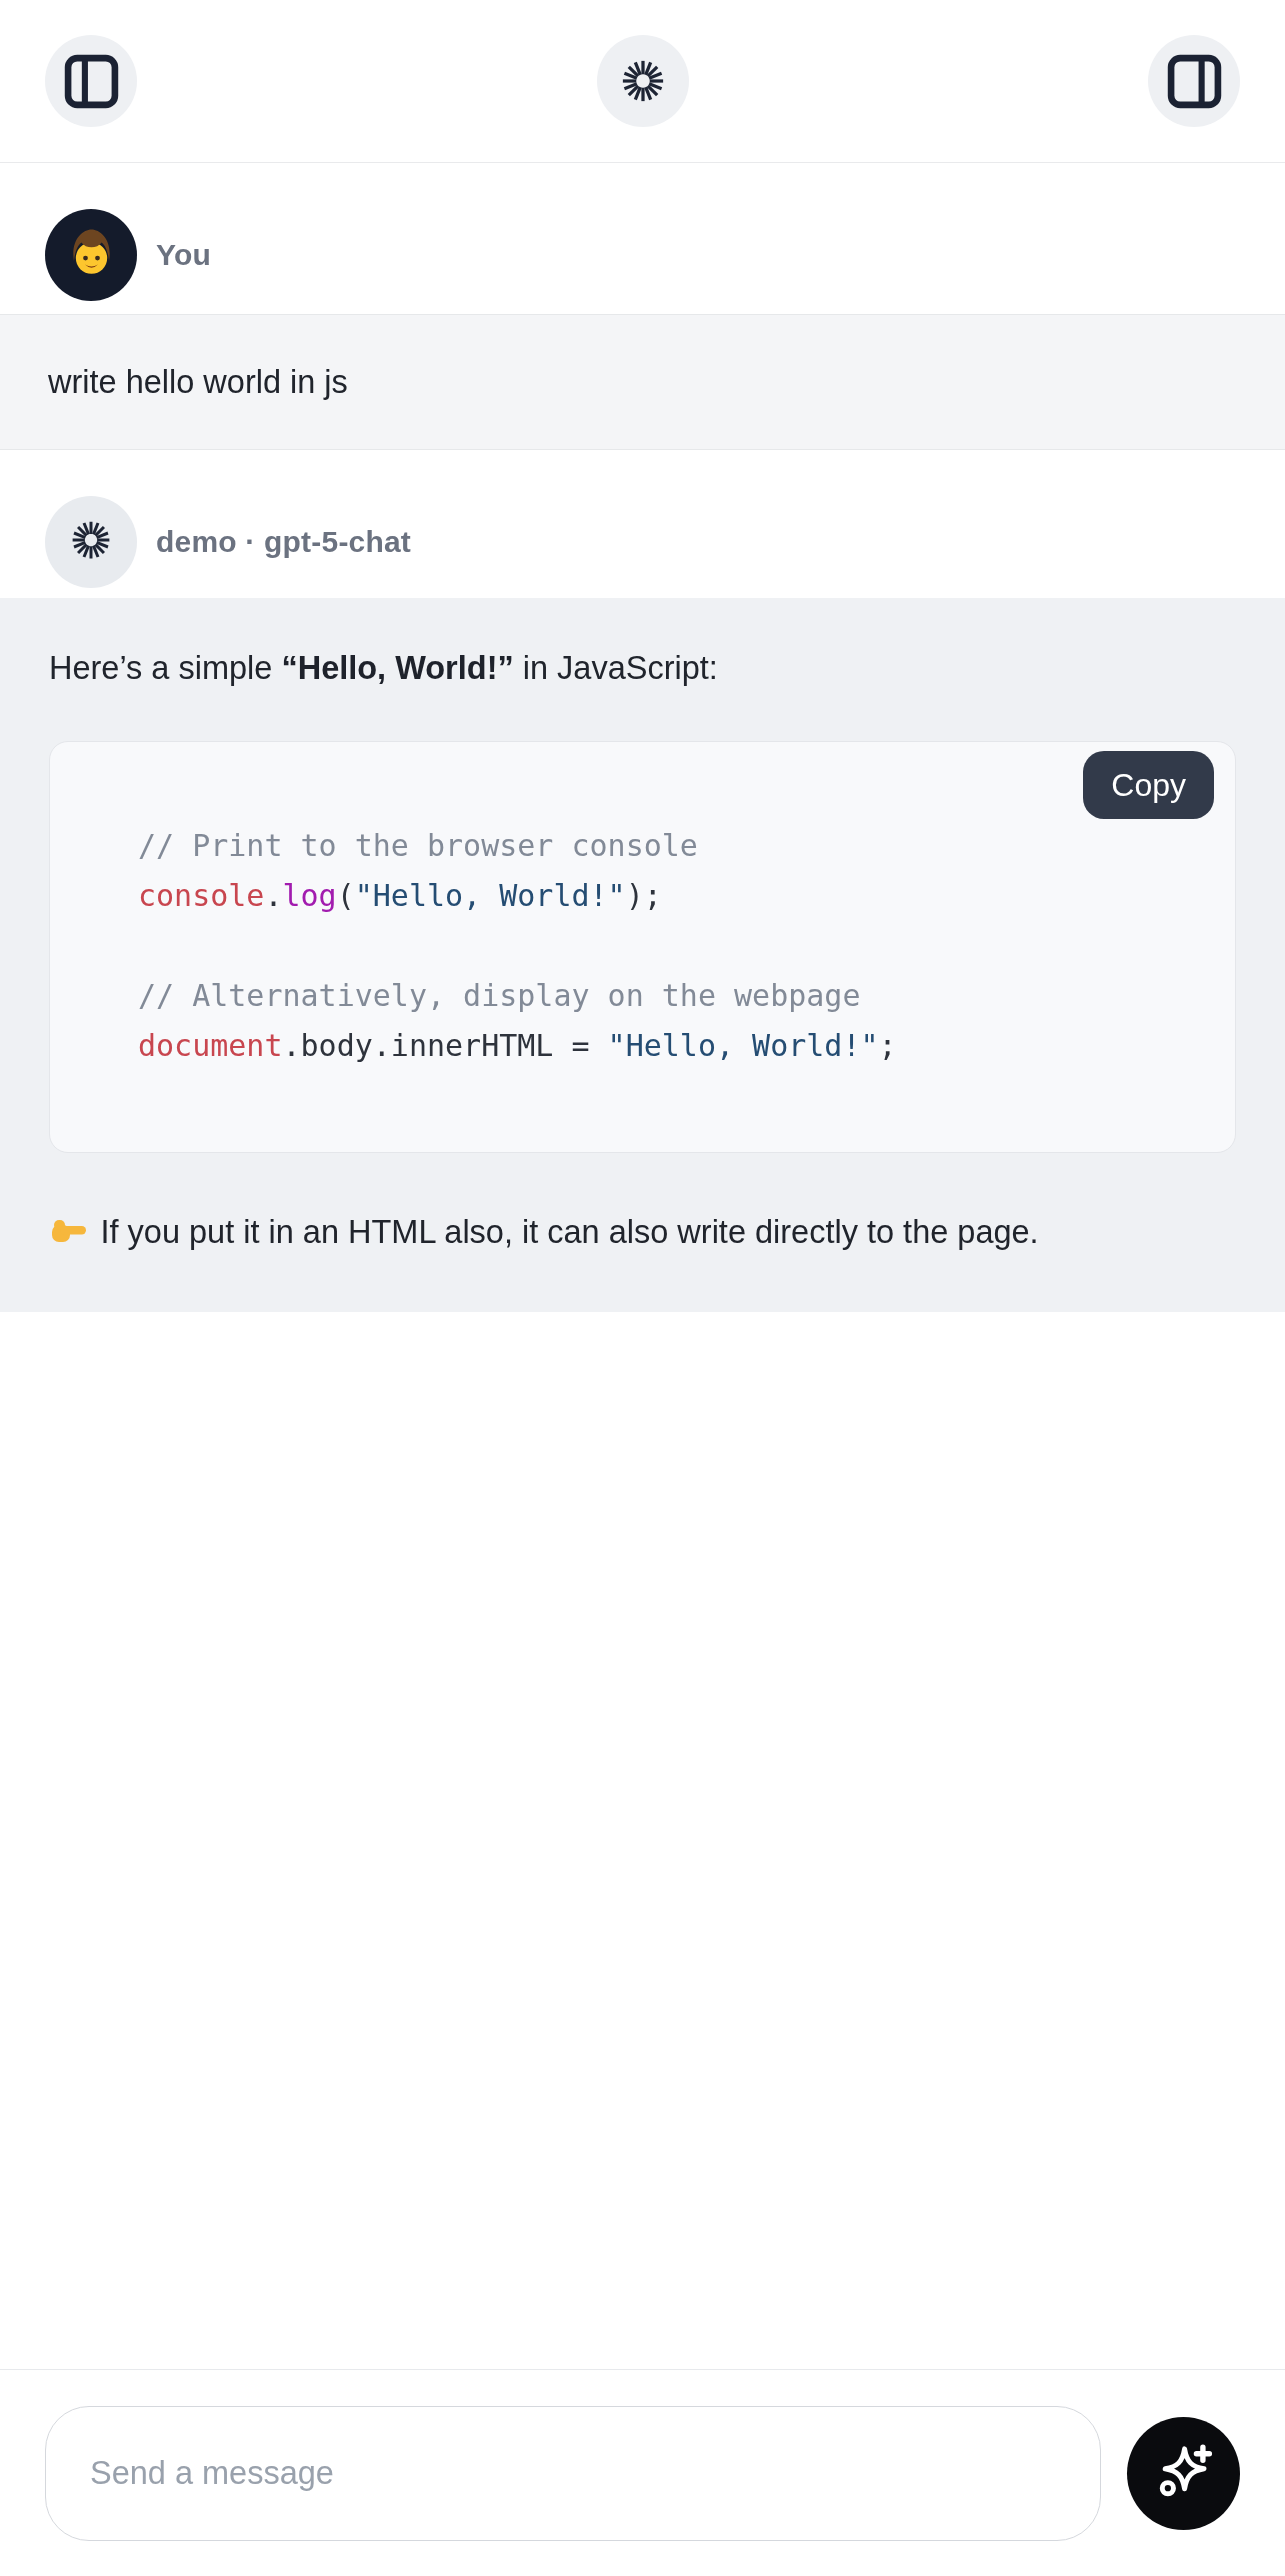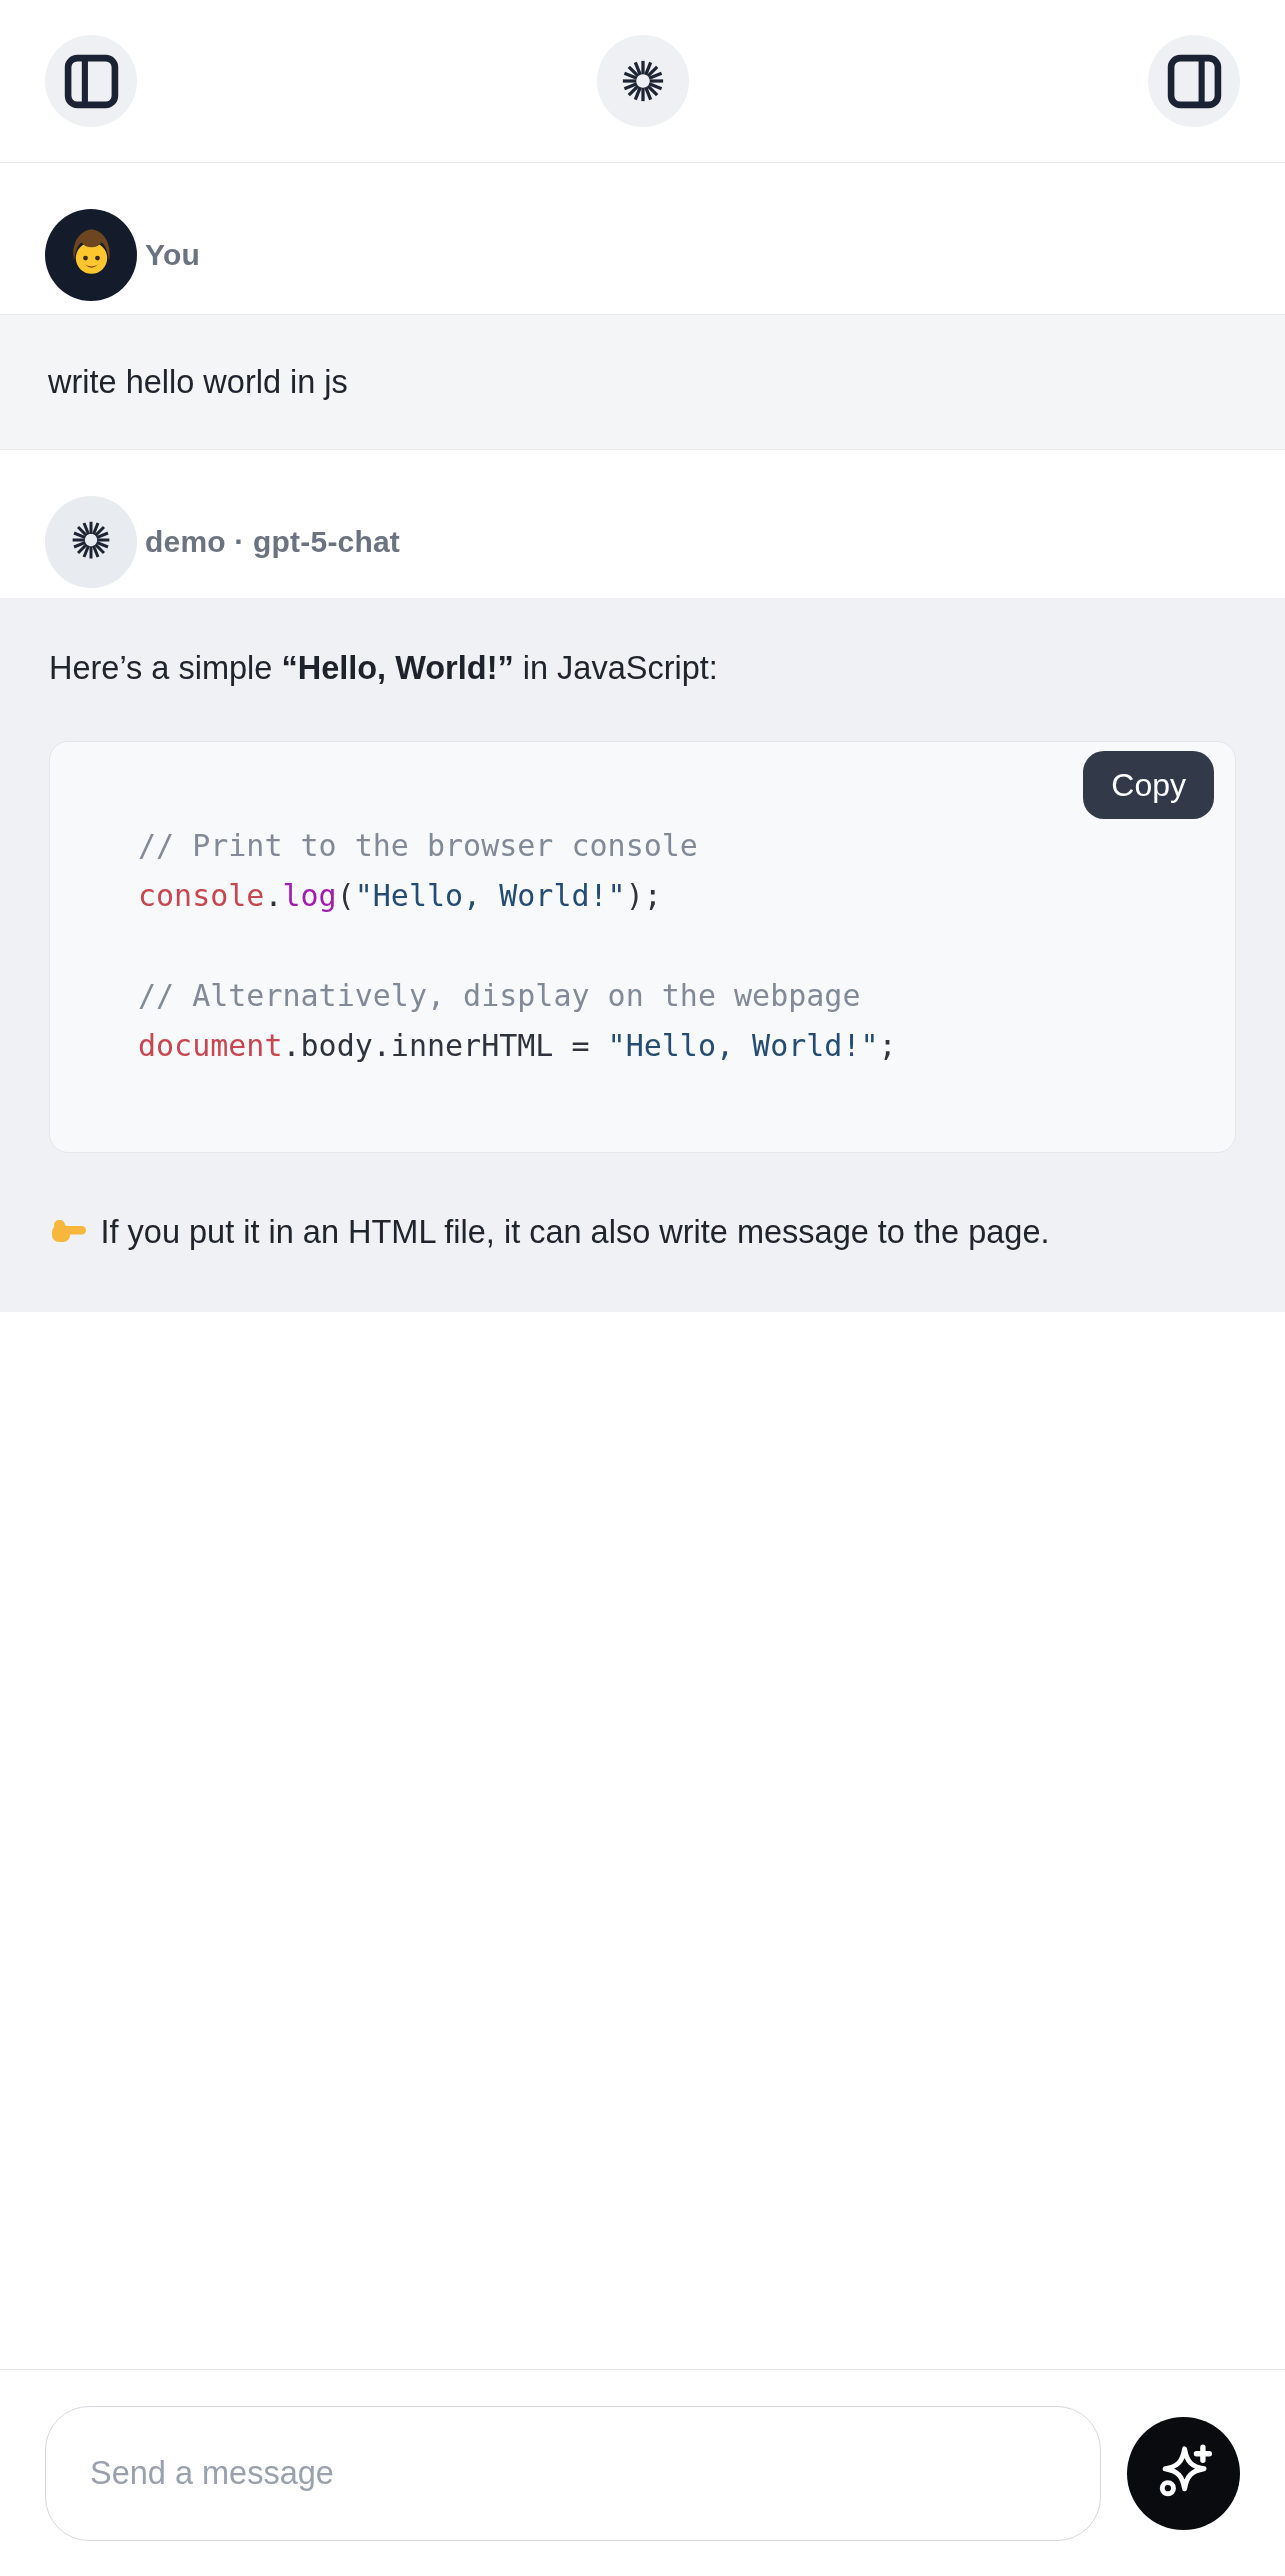--- a/index.html
+++ b/index.html
@@ -22,21 +22,21 @@
   .icon-btn{
     width:92px;height:92px;border-radius:50%;
     background:#eef0f3;border:none;padding:0;
     display:flex;align-items:center;justify-content:center;
     cursor:pointer;
   }
   .icon-btn svg{display:block;}
   
   .chat{flex:1;display:flex;flex-direction:column;min-height:0;}
   .msg-head{
-    display:flex;align-items:center;gap:8px;
+    display:flex;align-items:center;gap:19px;
     padding:46px 45px 13.4px 45px;background:#ffffff;
   }
   .msg-head.assistant{padding-bottom:9.6px;}
   .avatar{
     width:92px;height:92px;border-radius:50%;flex:none;
     display:flex;align-items:center;justify-content:center;overflow:hidden;
   }
   .avatar.user{background:#141b2b;}
   .avatar.assistant{background:#e8ebef;}
   .role-name{
@@ -214,21 +214,21 @@
     </div>
 
     <div class="tips">
       <div class="tip">
         <span class="hand-icon">
           <svg width="40" height="40" viewBox="0 0 40 40">
             <rect x="3" y="15" width="18" height="17" rx="7" fill="#f6b73c"></rect>
             <rect x="5" y="10" width="11" height="10" rx="5" fill="#f6b73c"></rect>
             <rect x="11" y="16" width="26" height="8.5" rx="4.2" fill="#f6b73c"></rect>
           </svg>
-        </span><span>If you put it in an HTML file, it can also write message to the page.</span>
+        </span><span>If you put it in an HTML also, it can also write directly to the page.</span>
       </div>
     </div>
 
   </div>
 
   <div class="spacer"></div>
 </div>
 
 <div class="composer">
   <input class="composer-input" type="text" placeholder="Send a message" style="">

